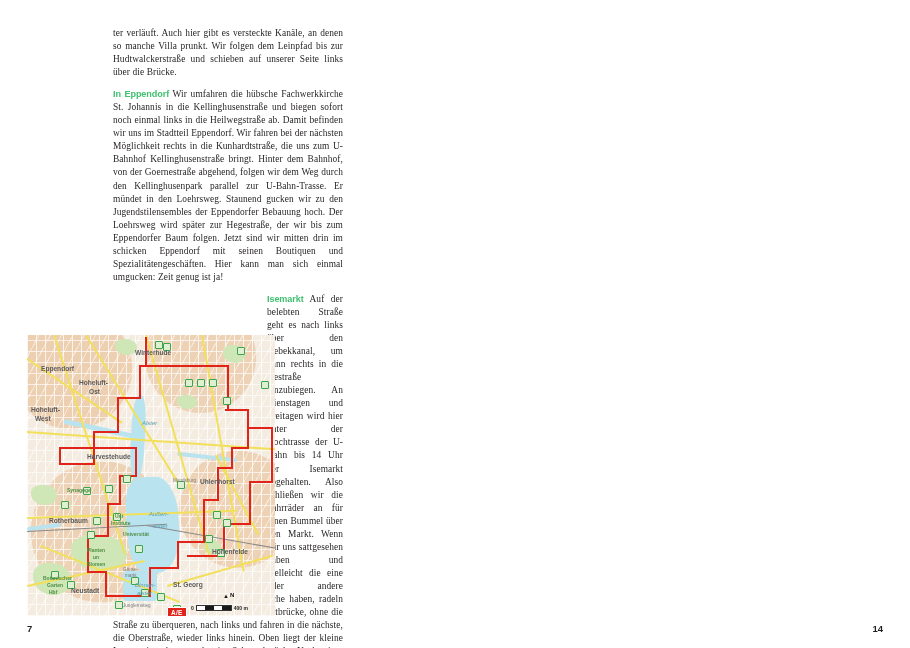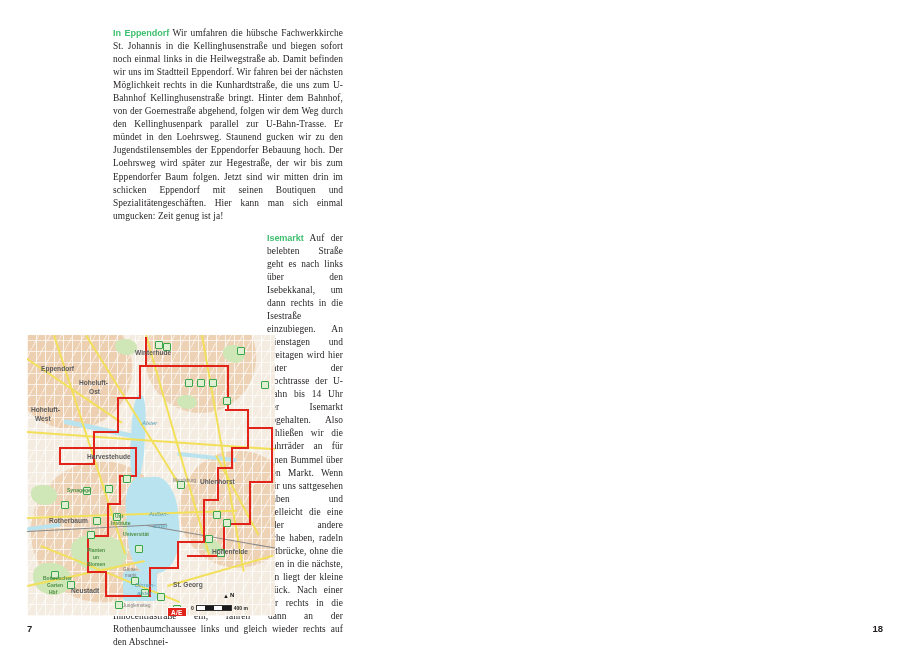--- a/index.html
+++ b/index.html
@@ -105,20 +105,21 @@
   .folio-right{right:27px;}
 </style>
 </head>
 <body>
 
 <div class="spread">
 
   <div class="page page-left">
 
     <div class="col left-col">
+      <p><span>ter verläuft. Auch hier gibt es versteckte Kanäle, an denen so manche Villa prunkt. Wir folgen dem Leinpfad bis zur Hudtwalckerstraße und schieben auf unserer Seite links über die Brücke.</span></p>
       <p><span class="runin">In Eppendorf</span> <span>Wir umfahren die hübsche Fachwerkkirche St. Johannis in die Kellinghusenstraße und biegen sofort noch einmal links in die Heilwegstraße ab. Damit befinden wir uns im Stadtteil Eppendorf. Wir fahren bei der nächsten Möglichkeit rechts in die Kunhardtstraße, die uns zum U-Bahnhof Kellinghusenstraße bringt. Hinter dem Bahnhof, von der Goernestraße abgehend, folgen wir dem Weg durch den Kellinghusenpark parallel zur U-Bahn-Trasse. Er mündet in den Loehrsweg. Staunend gucken wir zu den Jugendstilensembles der Eppendorfer Bebauung hoch. Der Loehrsweg wird später zur Hegestraße, der wir bis zum Eppendorfer Baum folgen. Jetzt sind wir mitten drin im schicken Eppendorf mit seinen Boutiquen und Spezialitätengeschäften. Hier kann man sich einmal umgucken: Zeit genug ist ja!</span></p>
       <p>
         <span class="map-float"></span>
         <span class="runin">Isemarkt</span> <span>Auf der belebten Straße geht es nach links über den Isebekkanal, um dann rechts in die Isestraße einzubiegen. An Dienstagen und Freitagen wird hier unter der Hochtrasse der U-Bahn bis 14 Uhr der Isemarkt abgehalten. Also schließen wir die Fahrräder an für einen Bummel über den Markt. Wenn wir uns sattgesehen haben und vielleicht die eine oder andere erworbene Spezialität in der Fahrradtasche haben, radeln wir am Ende des Marktes an der Hoheluftbrücke, ohne die Straße zu überqueren, nach links und fahren in die nächste, die Oberstraße, wieder links hinein. Oben liegt der kleine Innocentiapark – auch ein Schmuckstück. Nach einer Halbumrundung des Parks biegen wir rechts in die Innocentiastraße ein, fahren dann an der Rothenbaumchaussee links und gleich wieder rechts auf den Abschnei-</span>
       </p>
     </div>
 
     <div class="map">
       <div class="base"></div>
       <div class="blocks"></div>
@@ -274,16 +275,16 @@
           </span>
         <span class="t">400 m</span>
       </div>
     </div>
 
     <div class="folio folio-left">7</div>
   </div>
 
   <div class="page page-right">
 
-    <div class="folio folio-right">18</div>
+    <div class="folio folio-right">14</div>
   </div>
 
 </div>
 
 </body></html>

